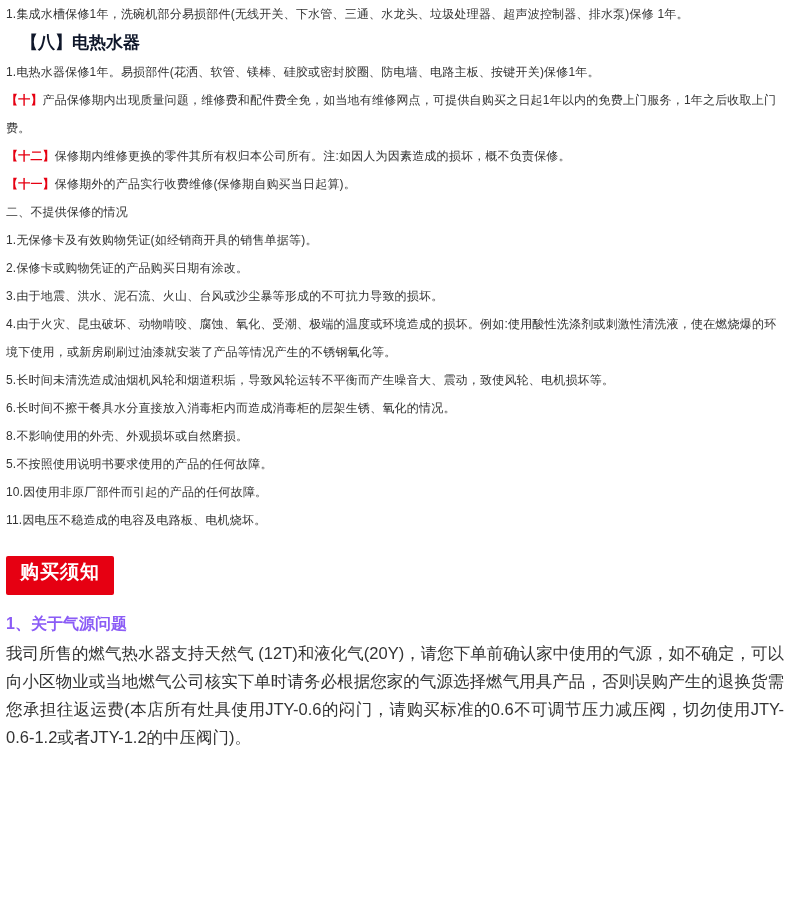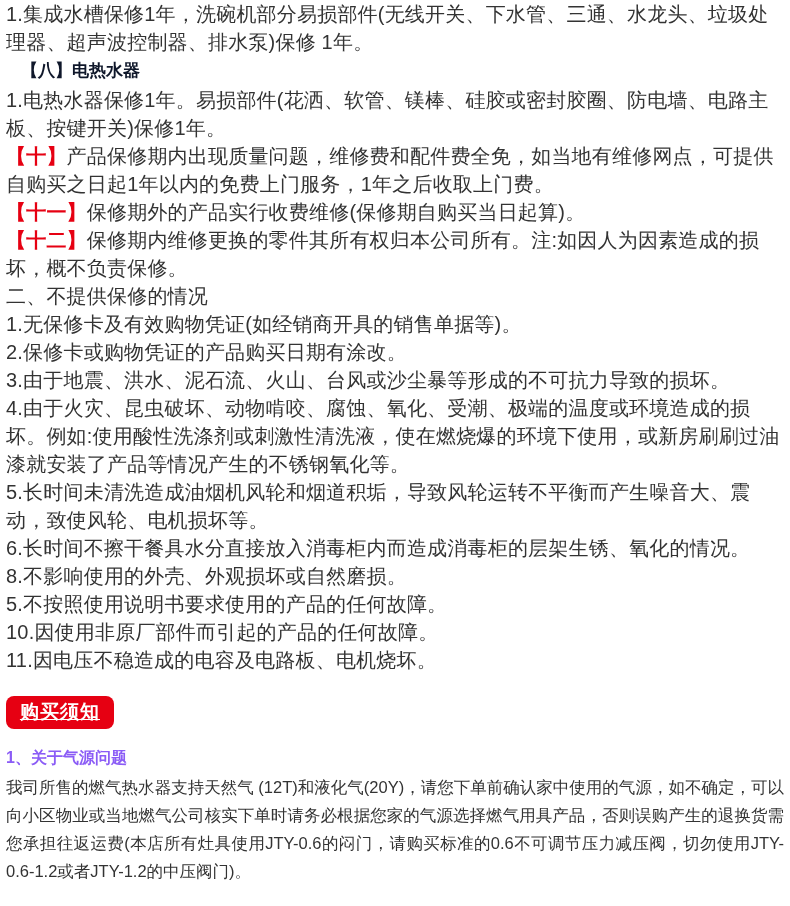--- a/index.html
+++ b/index.html
@@ -10,21 +10,21 @@
     color:#333333;
     -webkit-font-smoothing:antialiased;
   }
   .page{
     width:790px;
     padding:0 6px 10px 6px;
     box-sizing:border-box;
   }
   p{margin:0;}
   .line{
-    font-size:20px;
+    font-size:12px;
     line-height:28px;
     color:#333;
     letter-spacing:0.2px;
   }
   .red-bold{color:#e60012;font-weight:bold;}
   .sec-head{
     color:#0f172a;
     font-weight:bold;
     font-size:17px;
     line-height:30px;
@@ -33,25 +33,24 @@
   .block{margin-bottom:0px;}
   .badge-wrap{
     margin:22px 0 14px 0;
   }
   .badge{
     display:inline-block;
     background:#e60012;
     color:#ffffff;
     font-size:19px;
     font-weight:bold;
-    padding:6px 14px 8px 14px;
-    border-radius:8px;
+    padding:6px 14px 14px 14px;
+    border-radius:2px;
     letter-spacing:1px;
     line-height:1;
-    text-decoration:underline;
   }
   .sub-head{
     color:#8b5cf6;
     font-weight:bold;
     font-size:16px;
     line-height:30px;
     margin-top:6px;
   }
   .body-para{
     font-size:16.5px;
@@ -68,23 +67,23 @@
   <div class="block">
     <p class="line">1.集成水槽保修1年，洗碗机部分易损部件(无线开关、下水管、三通、水龙头、垃圾处理器、超声波控制器、排水泵)保修 1年。</p>
 
     <p class="sec-head">【八】电热水器</p>
 
     <p class="line">1.电热水器保修1年。易损部件(花洒、软管、镁棒、硅胶或密封胶圈、防电墙、电路主板、按键开关)保修1年。</p>
 
 
     <p class="line"><span class="red-bold">【十】</span><span>产品保修期内出现质量问题，维修费和配件费全免，如当地有维修网点，可提供自购买之日起1年以内的免费上门服务，1年之后收取上门费。</span></p>
 
+    <p class="line"><span class="red-bold">【十二】</span><span>保修期内维修更换的零件其所有权归本公司所有。注:如因人为因素造成的损坏，概不负责保修。</span></p>
+
     <p class="line"><span class="red-bold">【十一】</span><span>保修期外的产品实行收费维修(保修期自购买当日起算)。</span></p>
-
-    <p class="line"><span class="red-bold">【十二】</span><span>保修期内维修更换的零件其所有权归本公司所有。注:如因人为因素造成的损坏，概不负责保修。</span></p>
 
     <p class="line">二、不提供保修的情况</p>
 
     <p class="line">1.无保修卡及有效购物凭证(如经销商开具的销售单据等)。</p>
     <p class="line">2.保修卡或购物凭证的产品购买日期有涂改。</p>
     <p class="line">3.由于地震、洪水、泥石流、火山、台风或沙尘暴等形成的不可抗力导致的损坏。</p>
     <p class="line">4.由于火灾、昆虫破坏、动物啃咬、腐蚀、氧化、受潮、极端的温度或环境造成的损坏。例如:使用酸性洗涤剂或刺激性清洗液，使在燃烧爆的环境下使用，或新房刷刷过油漆就安装了产品等情况产生的不锈钢氧化等。</p>
     <p class="line">5.长时间未清洗造成油烟机风轮和烟道积垢，导致风轮运转不平衡而产生噪音大、震动，致使风轮、电机损坏等。</p>
     <p class="line">6.长时间不擦干餐具水分直接放入消毒柜内而造成消毒柜的层架生锈、氧化的情况。</p>
     <p class="line">8.不影响使用的外壳、外观损坏或自然磨损。</p>

